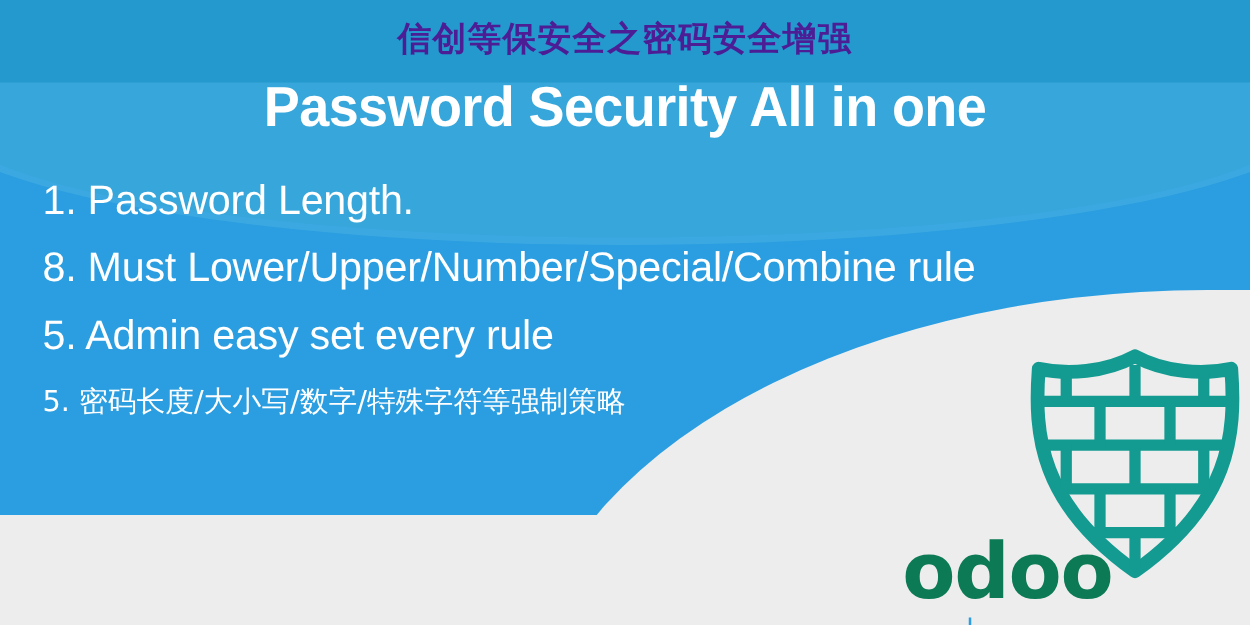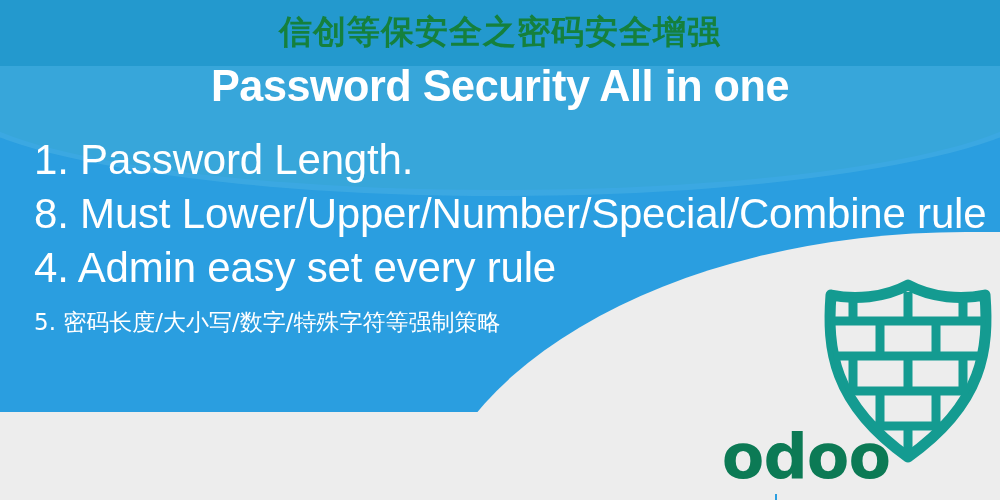--- a/index.html
+++ b/index.html
@@ -67,24 +67,24 @@
 
   
   .header {
     position: absolute;
     left: 0; top: 6px;
     width: 1000px;
     text-align: center;
     z-index: 6;
   }
   .title-cn {
-    font-size: 33px;
+    font-size: 27px;
     line-height: 52px;
     font-weight: bold;
-    color: #15803d;
+    color: #4c1d95;
     letter-spacing: 1px;
     font-family: "DejaVu Sans", "Liberation Sans", sans-serif;
     white-space: nowrap;
   }
   .title-en {
     font-size: 45px;
     line-height: 56px;
     font-weight: bold;
     color: #ffffff;
     letter-spacing: -0.5px;
@@ -99,21 +99,21 @@
     left: 34px;
     top: 133px;
     width: 960px;
     z-index: 6;
     margin: 0;
     padding: 0;
     list-style: none;
   }
   .feature-item {
     color: #ffffff;
-    font-size: 42px;
+    font-size: 33px;
     line-height: 54px;
     height: 54px;
     white-space: nowrap;
     font-family: "Liberation Sans", "DejaVu Sans", sans-serif;
     letter-spacing: -0.2px;
   }
   .feature-item.cn {
     font-family: "DejaVu Sans", "Liberation Sans", sans-serif;
     font-size: 23px;
     letter-spacing: 0;
@@ -195,21 +195,21 @@
   <div class="bg-gray-foot"></div>
 
   <div class="header">
     <div class="title-cn">信创等保安全之密码安全增强</div>
     <div class="title-en">Password Security All in one</div>
   </div>
 
   <ul class="feature-list">
     <li class="feature-item">1. Password Length.</li>
     <li class="feature-item">8. Must Lower/Upper/Number/Special/Combine rule</li>
-    <li class="feature-item">4. Admin easy set every rule</li>
+    <li class="feature-item">5. Admin easy set every rule</li>
     <li class="feature-item cn">5. 密码长度/大小写/数字/特殊字符等强制策略</li>
   </ul>
 
   <div class="shield-wrap">
     <svg width="172" height="186" viewBox="0 0 172 186" xmlns="http://www.w3.org/2000/svg">
       <defs>
         <clipPath id="shieldClip">
           <path d="M86 7 C110 20 140 22 163 17 C167 70 162 125 86 179 C10 125 5 70 9 17 C32 22 62 20 86 7 Z"></path>
         </clipPath>
       </defs>

